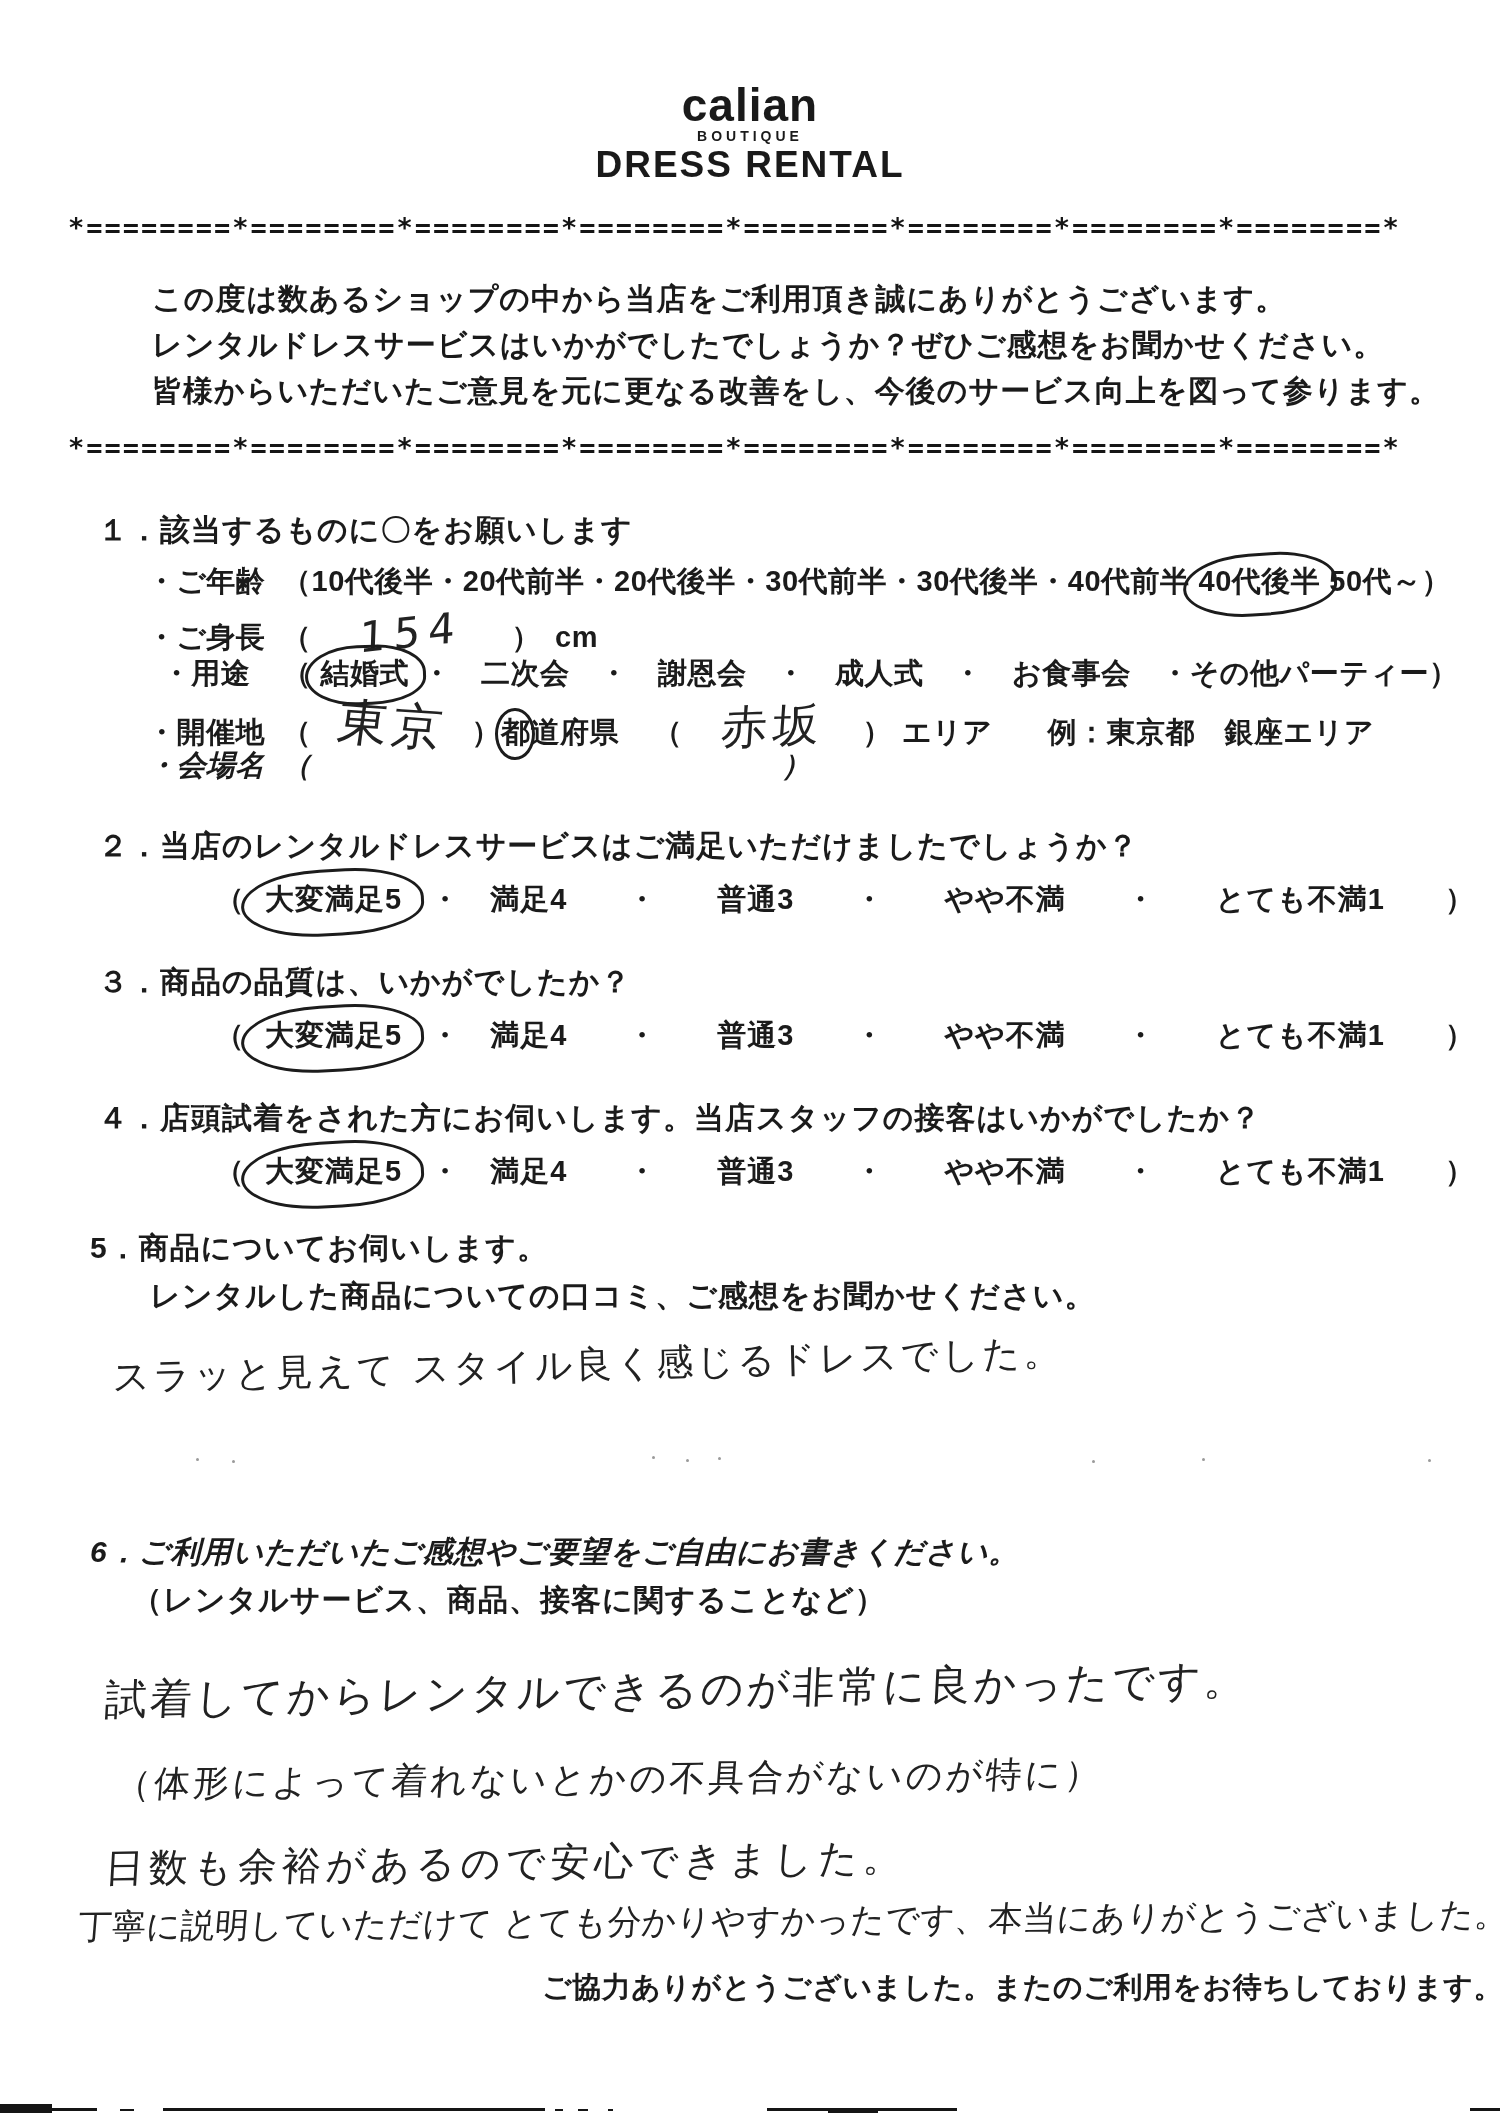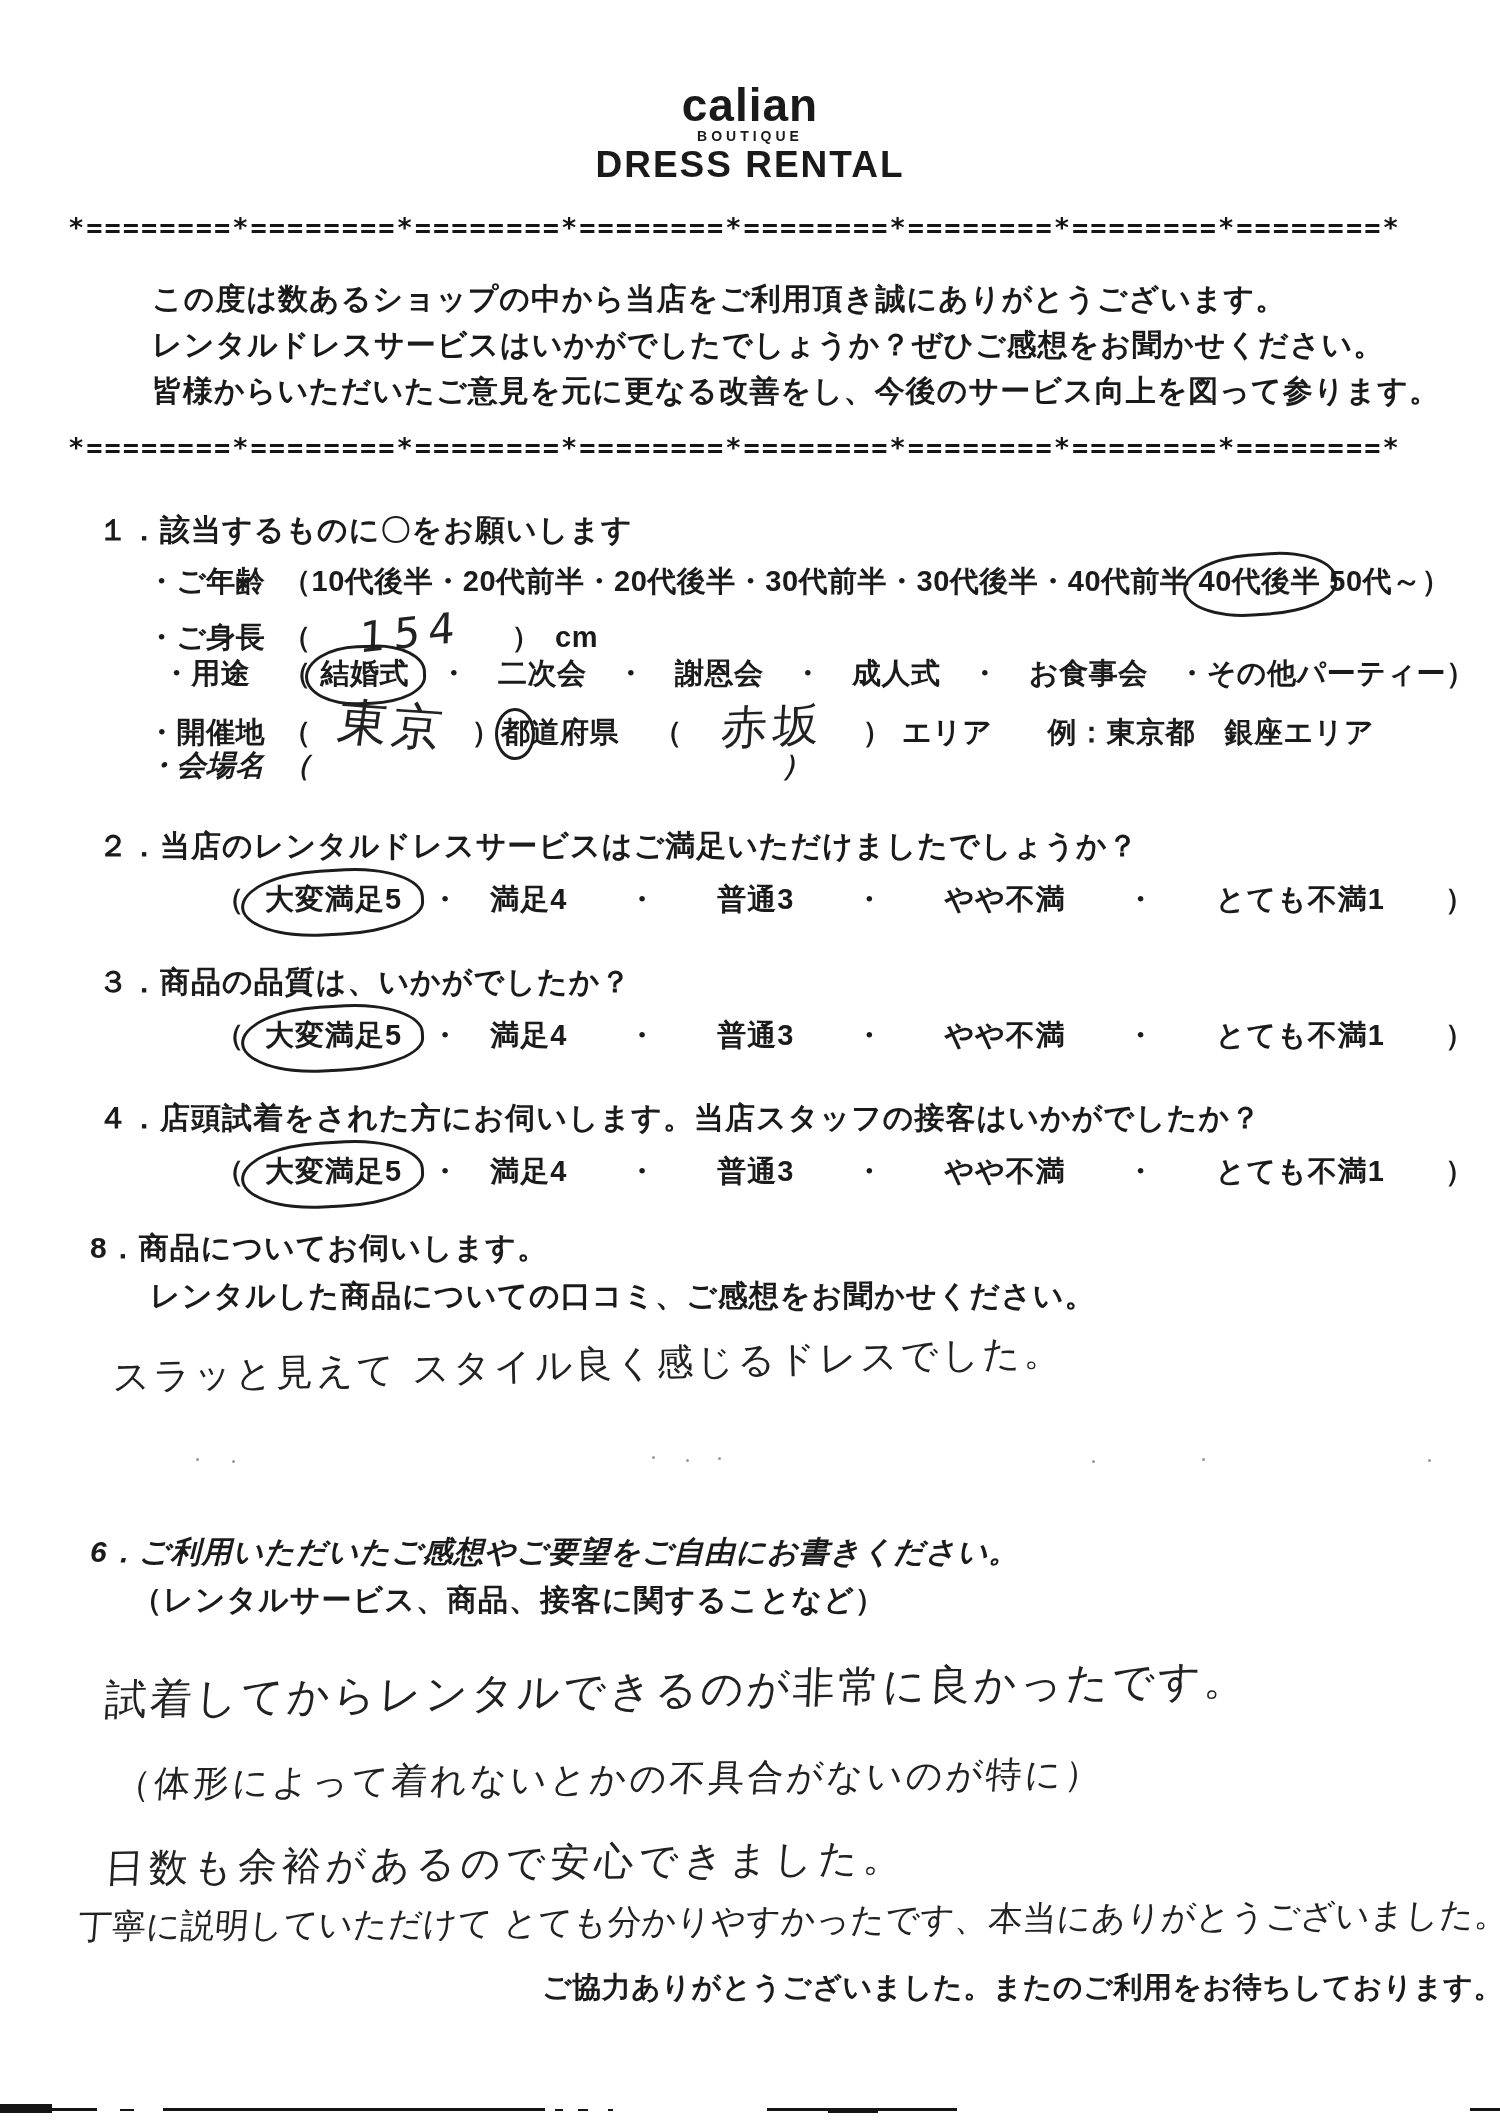--- a/index.html
+++ b/index.html
@@ -87,21 +87,21 @@
 
   <div class="abs printed row q1-row" style="left:130px;top:562px;">
     <span class="lbl">・ご年齢</span><span>（10代後半・20代前半・20代後半・30代前半・30代後半・40代前半</span><span class="circled circled-age"><span>40代後半</span></span><span>50代～）</span>
   </div>
 
   <div class="abs printed row q1-row" style="left:130px;top:608px;">
     <span class="lbl">・ご身長</span><span>（</span><span class="slot" style="width:200px;"><span class="hw hw-154">154</span></span><span>）</span><span style="margin-left:14px;">cm</span>
   </div>
 
   <div class="abs printed row q1-row" style="left:130px;top:654px;">
-    <span class="lbl">・用途</span><span>（</span><span class="circled"><span>結婚式</span></span><span style="margin-left:21px;">・　二次会　・　謝恩会　・　成人式　・　お食事会　・その他パーティー）</span>
+    <span class="lbl">・用途</span><span>（</span><span class="circled"><span>結婚式</span></span><span style="margin-left:4px;">・　二次会　・　謝恩会　・　成人式　・　お食事会　・その他パーティー）</span>
   </div>
 
   <div class="abs printed row q1-row" style="left:130px;top:700px;">
     <span class="lbl">・開催地</span><span>（</span><span class="slot" style="width:160px;"><span class="hw hw-place">東京</span></span><span>）</span><span class="circled-char"><span>都</span></span><span>道府県</span><span style="margin-left:34px;">（</span><span class="slot" style="width:180px;"><span class="hw hw-area">赤坂</span></span><span>）</span><span style="margin-left:10px;">エリア</span><span style="margin-left:55px;">例：東京都　銀座エリア</span>
   </div>
 
   <div class="abs printed row q1-row" style="left:130px;top:746px;font-style:italic;">
     <span class="lbl">・会場名</span><span>（</span><span class="slot" style="width:470px;"></span><span>）</span>
   </div>
 
@@ -113,21 +113,21 @@
   <div class="abs printed q-heading" style="left:98px;top:962px;">３．商品の品質は、いかがでしたか？</div>
   <div class="abs printed row rating" style="left:215px;top:1016px;">
     <span style="margin-right:8px;">（</span><span class="circled circled-rating"><span>大変満足5</span></span><span style="margin-left:16px;">・　満足4　　・　　普通3　　・　　やや不満　　・　　とても不満1　　）</span>
   </div>
 
   <div class="abs printed q-heading" style="left:98px;top:1098px;">４．店頭試着をされた方にお伺いします。当店スタッフの接客はいかがでしたか？</div>
   <div class="abs printed row rating" style="left:215px;top:1152px;">
     <span style="margin-right:8px;">（</span><span class="circled circled-rating"><span>大変満足5</span></span><span style="margin-left:16px;">・　満足4　　・　　普通3　　・　　やや不満　　・　　とても不満1　　）</span>
   </div>
 
-  <div class="abs printed q-heading" style="left:90px;top:1228px;">8．商品についてお伺いします。</div>
+  <div class="abs printed q-heading" style="left:90px;top:1228px;">5．商品についてお伺いします。</div>
   <div class="abs printed q-heading" style="left:150px;top:1276px;">レンタルした商品についての口コミ、ご感想をお聞かせください。</div>
   <div class="abs hw hw-ans row" style="left:112px;top:1340px;font-size:37px;transform:rotate(-1.5deg);">スラッと見えて スタイル良く感じるドレスでした。</div>
 
   <div>
     <div class="dot" style="left:196px;top:1458px;"></div>
     <div class="dot" style="left:232px;top:1460px;"></div>
     <div class="dot" style="left:652px;top:1456px;"></div>
     <div class="dot" style="left:686px;top:1459px;"></div>
     <div class="dot" style="left:718px;top:1457px;"></div>
     <div class="dot" style="left:1092px;top:1460px;"></div>

